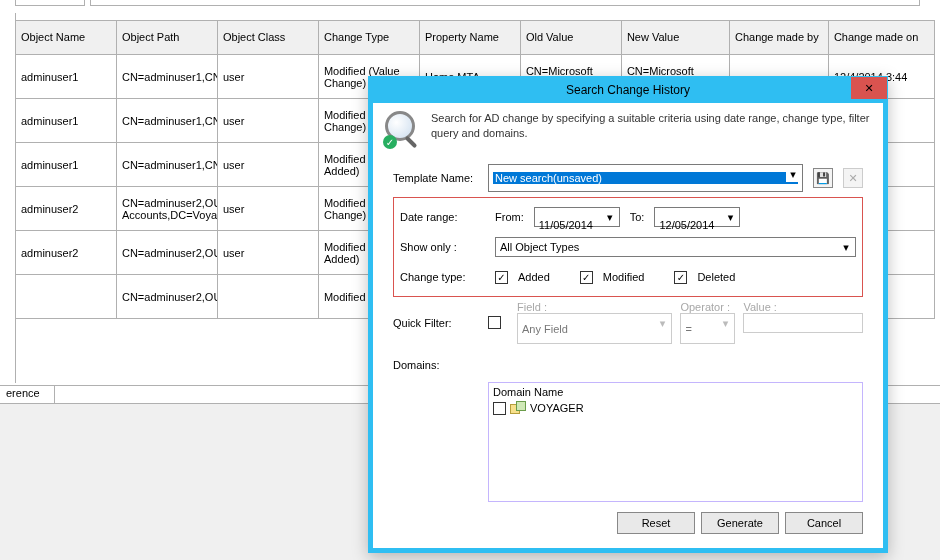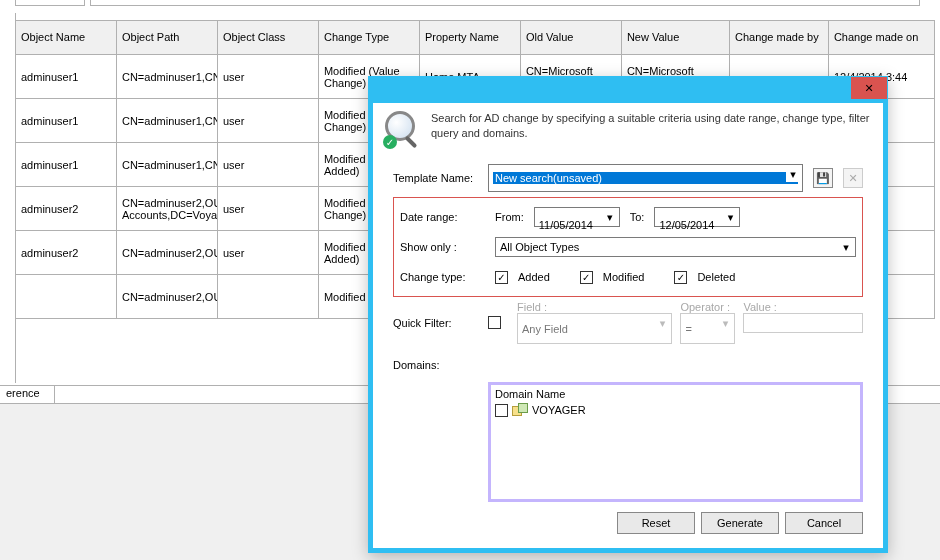--- a/index.html
+++ b/index.html
@@ -35,21 +35,21 @@
   .dd-arrow { position:absolute; right:2px; top:1px; width:14px; height:16px; display:flex;align-items:center;justify-content:center; color:#000; background:#fff;}
   .iconbtn { width:20px; height:20px; border:1px solid #888; display:flex; align-items:center;justify-content:center; background:#f4f4f4; }
   .iconbtn.dis { color:#aaa; border-color:#ccc; }
   .redbox { border:1px solid #d9534f; padding:4px 6px; margin-top:4px;}
   .date-in { width:86px; height:20px; border:1px solid #7a7a7a; padding:16px 16px 0 4px; display:flex; align-items:center; position:relative;}
   .wide-sel { flex:1; height:20px; border:1px solid #7a7a7a; padding:0 16px 0 4px; display:flex; align-items:center; position:relative;}
   .cb { width:13px; height:13px; border:1px solid #333; display:inline-flex; align-items:center; justify-content:center; font-size:10px; background:#fff;}
   .field-dis { color:#a8a8a8; }
   .sel-dis { height:31px; border:1px solid #ccc; padding:0 16px 0 4px; display:flex;align-items:center; position:relative; color:#777; background:#fff;}
   .inp-dis { height:20px; border:1px solid #ccc; background:#fff; }
-  .domainbox { border:3px solid #c4b5fd; height:120px; padding:3px 4px; margin-left:95px; margin-top:2px;}
+  .domainbox { border:1px solid #c4b5fd; height:120px; padding:3px 4px; margin-left:95px; margin-top:2px;}
   .domainbox .hdr { font-size:11px; margin-bottom:2px;}
   .domain-item { display:flex; align-items:center; gap:4px; padding:1px 0;}
   .tree-icon { width:16px; height:14px; display:inline-block; position:relative;}
   .tree-icon::before{content:""; position:absolute;left:0;top:3px;width:8px;height:8px;background:#f7e08b;border:1px solid #b59e3c;}
   .tree-icon::after{content:""; position:absolute;left:6px;top:0;width:8px;height:8px;background:#cfe8b6;border:1px solid #6a9c4a;}
   .btnrow { display:flex; justify-content:flex-end; gap:6px; margin-top:10px;}
   .btn { width:78px; height:22px; border:1px solid #888; background:#e9e9e9; display:flex; align-items:center;justify-content:center;}
   .vline { position:absolute; left:15px; top:13px; height:370px; width:0; border-left:1px solid #b0b0b0;}
 </style>
 </head>
@@ -155,20 +155,21 @@
       </tbody>
 </table>
 </div>
 
 <div class="lower-border"></div>
 <div class="sidepanel-tab">erence</div>
 <div class="sidepanel-fill"></div>
 
 <div class="dlg">
   <div class="dlg-title">
+    <div class="dlg-title-text">Search Change History</div>
     <div class="dlg-close">
         <span>✕</span>
       </div>
   </div>
   <div class="dlg-inner">
     <div class="dlg-head">
       <div class="dlg-icon">
         <div class="magnifier"></div>
           <div class="mag-handle"></div>
           <div class="check-badge">✓</div>

